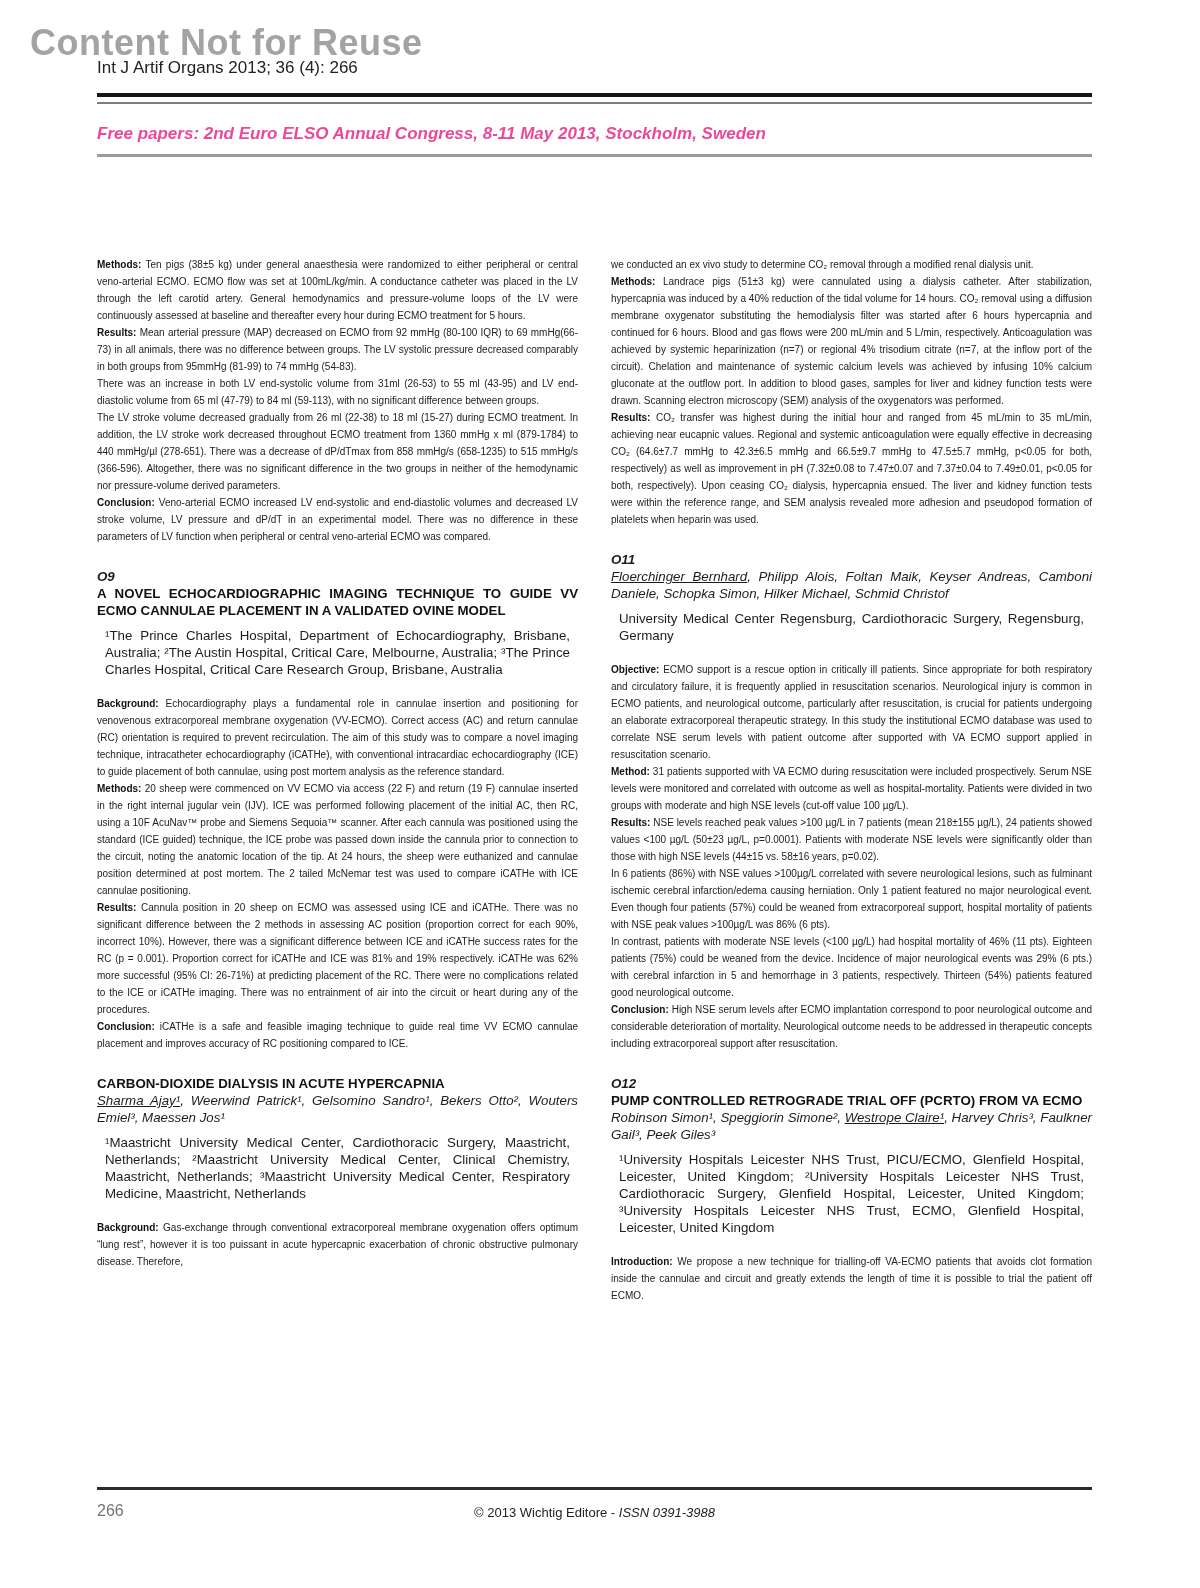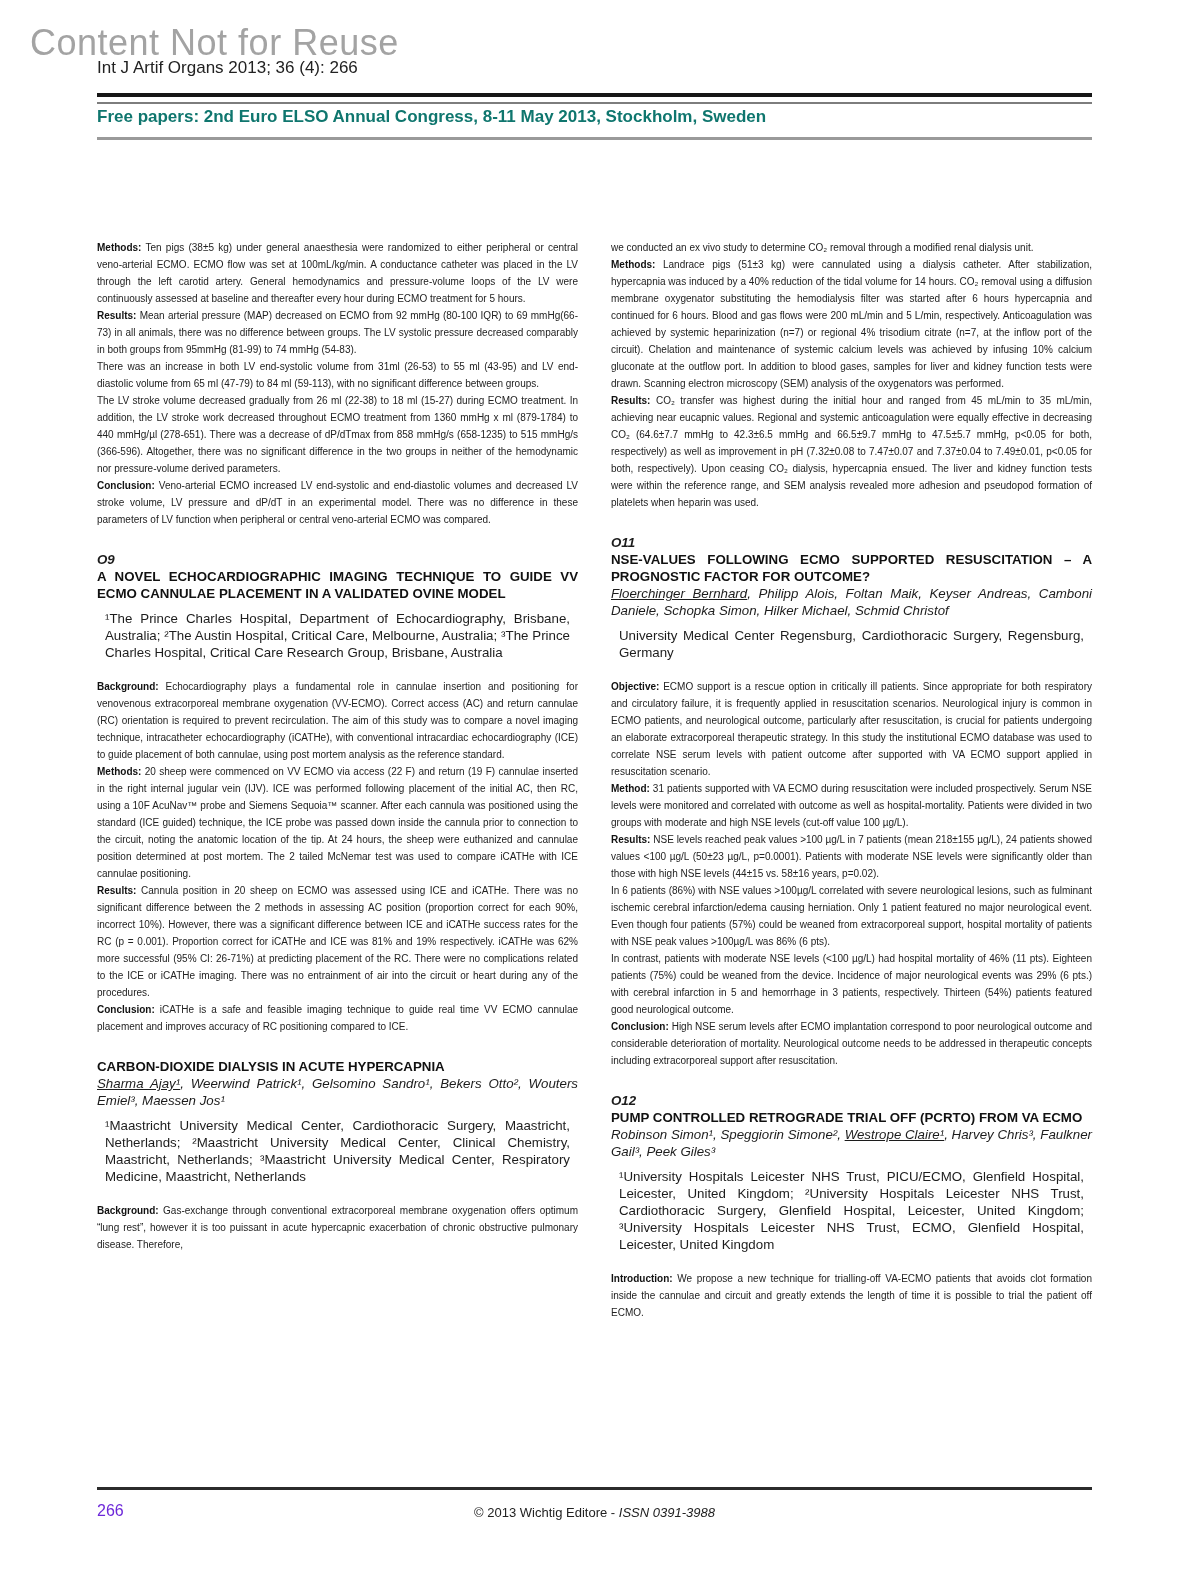--- a/index.html
+++ b/index.html
@@ -1,39 +1,39 @@
 <!DOCTYPE html>
 <html><head>
 <meta charset="utf-8">
 <style>
   html,body { margin:0; padding:0; background:#ffffff; }
   body { width:1200px; height:1588px; position:relative; overflow:hidden;
          font-family:"Liberation Sans", sans-serif; color:#1c1c1c; }
   .watermark { position:absolute; left:30px; top:22px; font-size:36px;
-               color:#a3a3a3; letter-spacing:0.5px; white-space:nowrap; }
+               color:#a3a3a3; letter-spacing:0.5px; white-space:nowrap;font-weight:bold; }
   .content { position:absolute; left:97px; top:58px; width:995px; }
   .journal-line { font-size:17px; color:#222; margin:0 0 15px 0; }
   .rule { width:100%; border:none; margin:0; }
   .rule-black { height:4px; background:#161616; }
   .rule-gray-thin { height:2px; background:#7d7d7d; margin-top:5px; }
-  .congress-title { font-size:17px; font-weight:bold; margin:3px 0 10px 0; color:#0f766e; }
+  .congress-title { font-size:17px; font-weight:bold; margin:20px 0 10px 0; color:#ec4899;font-style:italic; }
   .rule-gray { height:3px; background:#9a9a9a; }
   .columns { display:flex; gap:33px; margin-top:99px; }
   .col { width:481px; }
   .para { font-size:10px; line-height:17px; text-align:justify; margin:0; color:#222; }
   .plabel { font-weight:bold; color:#111; }
   .abstract { margin-top:23px; }
   .abstract-id { font-size:13.3px; line-height:17px; font-weight:bold; font-style:italic; margin:0; }
   .abstract-title { font-size:13.3px; line-height:17px; font-weight:bold; text-align:justify; margin:0; color:#111; }
   .authors { font-size:13.3px; line-height:17px; font-style:italic; text-align:justify; margin:0; }
   .authors .u { text-decoration:underline; }
   .affil { font-size:13.3px; line-height:17px; text-align:justify; margin:8px; }
   .abstract-body { margin-top:17px; }
   .footer-rule { position:absolute; left:97px; top:1487px; width:995px; height:3px; background:#2b2b2b; }
-  .page-number { position:absolute; left:97px; top:1502px; font-size:16px; color:#6d28d9; }
+  .page-number { position:absolute; left:97px; top:1502px; font-size:16px; color:#737373; }
   .copyright { position:absolute; left:97px; top:1505px; width:995px; text-align:center; font-size:13px; color:#222; }
   .copyright .issn { font-style:italic; }
 </style>
 </head>
 <body>
 
 <div class="watermark">Content Not for Reuse</div>
 
 <div class="content">
   <p class="journal-line">Int J Artif Organs 2013; 36 (4): 266</p>
@@ -73,21 +73,20 @@
       </div>
     </div>
 
     <div class="col">
       <p class="para"><b class="plabel"></b><span>we conducted an ex vivo study to determine CO₂ removal through a modified renal dialysis unit.</span></p>
       <p class="para"><b class="plabel">Methods:</b><span> Landrace pigs (51±3 kg) were cannulated using a dialysis catheter. After stabilization, hypercapnia was induced by a 40% reduction of the tidal volume for 14 hours. CO₂ removal using a diffusion membrane oxygenator substituting the hemodialysis filter was started after 6 hours hypercapnia and continued for 6 hours. Blood and gas flows were 200 mL/min and 5 L/min, respectively. Anticoagulation was achieved by systemic heparinization (n=7) or regional 4% trisodium citrate (n=7, at the inflow port of the circuit). Chelation and maintenance of systemic calcium levels was achieved by infusing 10% calcium gluconate at the outflow port. In addition to blood gases, samples for liver and kidney function tests were drawn. Scanning electron microscopy (SEM) analysis of the oxygenators was performed.</span></p>
       <p class="para"><b class="plabel">Results:</b><span> CO₂ transfer was highest during the initial hour and ranged from 45 mL/min to 35 mL/min, achieving near eucapnic values. Regional and systemic anticoagulation were equally effective in decreasing CO₂ (64.6±7.7 mmHg to 42.3±6.5 mmHg and 66.5±9.7 mmHg to 47.5±5.7 mmHg, p&lt;0.05 for both, respectively) as well as improvement in pH (7.32±0.08 to 7.47±0.07 and 7.37±0.04 to 7.49±0.01, p&lt;0.05 for both, respectively). Upon ceasing CO₂ dialysis, hypercapnia ensued. The liver and kidney function tests were within the reference range, and SEM analysis revealed more adhesion and pseudopod formation of platelets when heparin was used.</span></p>
 
       <div class="abstract">
         <p class="abstract-id">O11</p>
-        <p class="abstract-title">NSE-VALUES FOLLOWING ECMO SUPPORTED RESUSCITATION – A PROGNOSTIC FACTOR FOR OUTCOME?</p>
         <p class="authors"><span></span><span class="u">Floerchinger Bernhard</span><span>, Philipp Alois, Foltan Maik, Keyser Andreas, Camboni Daniele, Schopka Simon, Hilker Michael, Schmid Christof</span></p>
         <p class="affil">University Medical Center Regensburg, Cardiothoracic Surgery, Regensburg, Germany</p>
         <div class="abstract-body">
           <p class="para"><b class="plabel">Objective:</b><span> ECMO support is a rescue option in critically ill patients. Since appropriate for both respiratory and circulatory failure, it is frequently applied in resuscitation scenarios. Neurological injury is common in ECMO patients, and neurological outcome, particularly after resuscitation, is crucial for patients undergoing an elaborate extracorporeal therapeutic strategy. In this study the institutional ECMO database was used to correlate NSE serum levels with patient outcome after supported with VA ECMO support applied in resuscitation scenario.</span></p>
           <p class="para"><b class="plabel">Method:</b><span> 31 patients supported with VA ECMO during resuscitation were included prospectively. Serum NSE levels were monitored and correlated with outcome as well as hospital-mortality. Patients were divided in two groups with moderate and high NSE levels (cut-off value 100 µg/L).</span></p>
           <p class="para"><b class="plabel">Results:</b><span> NSE levels reached peak values &gt;100 µg/L in 7 patients (mean 218±155 µg/L), 24 patients showed values &lt;100 µg/L (50±23 µg/L, p=0.0001). Patients with moderate NSE levels were significantly older than those with high NSE levels (44±15 vs. 58±16 years, p=0.02).</span></p>
           <p class="para"><b class="plabel"></b><span>In 6 patients (86%) with NSE values &gt;100µg/L correlated with severe neurological lesions, such as fulminant ischemic cerebral infarction/edema causing herniation. Only 1 patient featured no major neurological event. Even though four patients (57%) could be weaned from extracorporeal support, hospital mortality of patients with NSE peak values &gt;100µg/L was 86% (6 pts).</span></p>
           <p class="para"><b class="plabel"></b><span>In contrast, patients with moderate NSE levels (&lt;100 µg/L) had hospital mortality of 46% (11 pts). Eighteen patients (75%) could be weaned from the device. Incidence of major neurological events was 29% (6 pts.) with cerebral infarction in 5 and hemorrhage in 3 patients, respectively. Thirteen (54%) patients featured good neurological outcome.</span></p>
           <p class="para"><b class="plabel">Conclusion:</b><span> High NSE serum levels after ECMO implantation correspond to poor neurological outcome and considerable deterioration of mortality. Neurological outcome needs to be addressed in therapeutic concepts including extracorporeal support after resuscitation.</span></p>
         </div>

